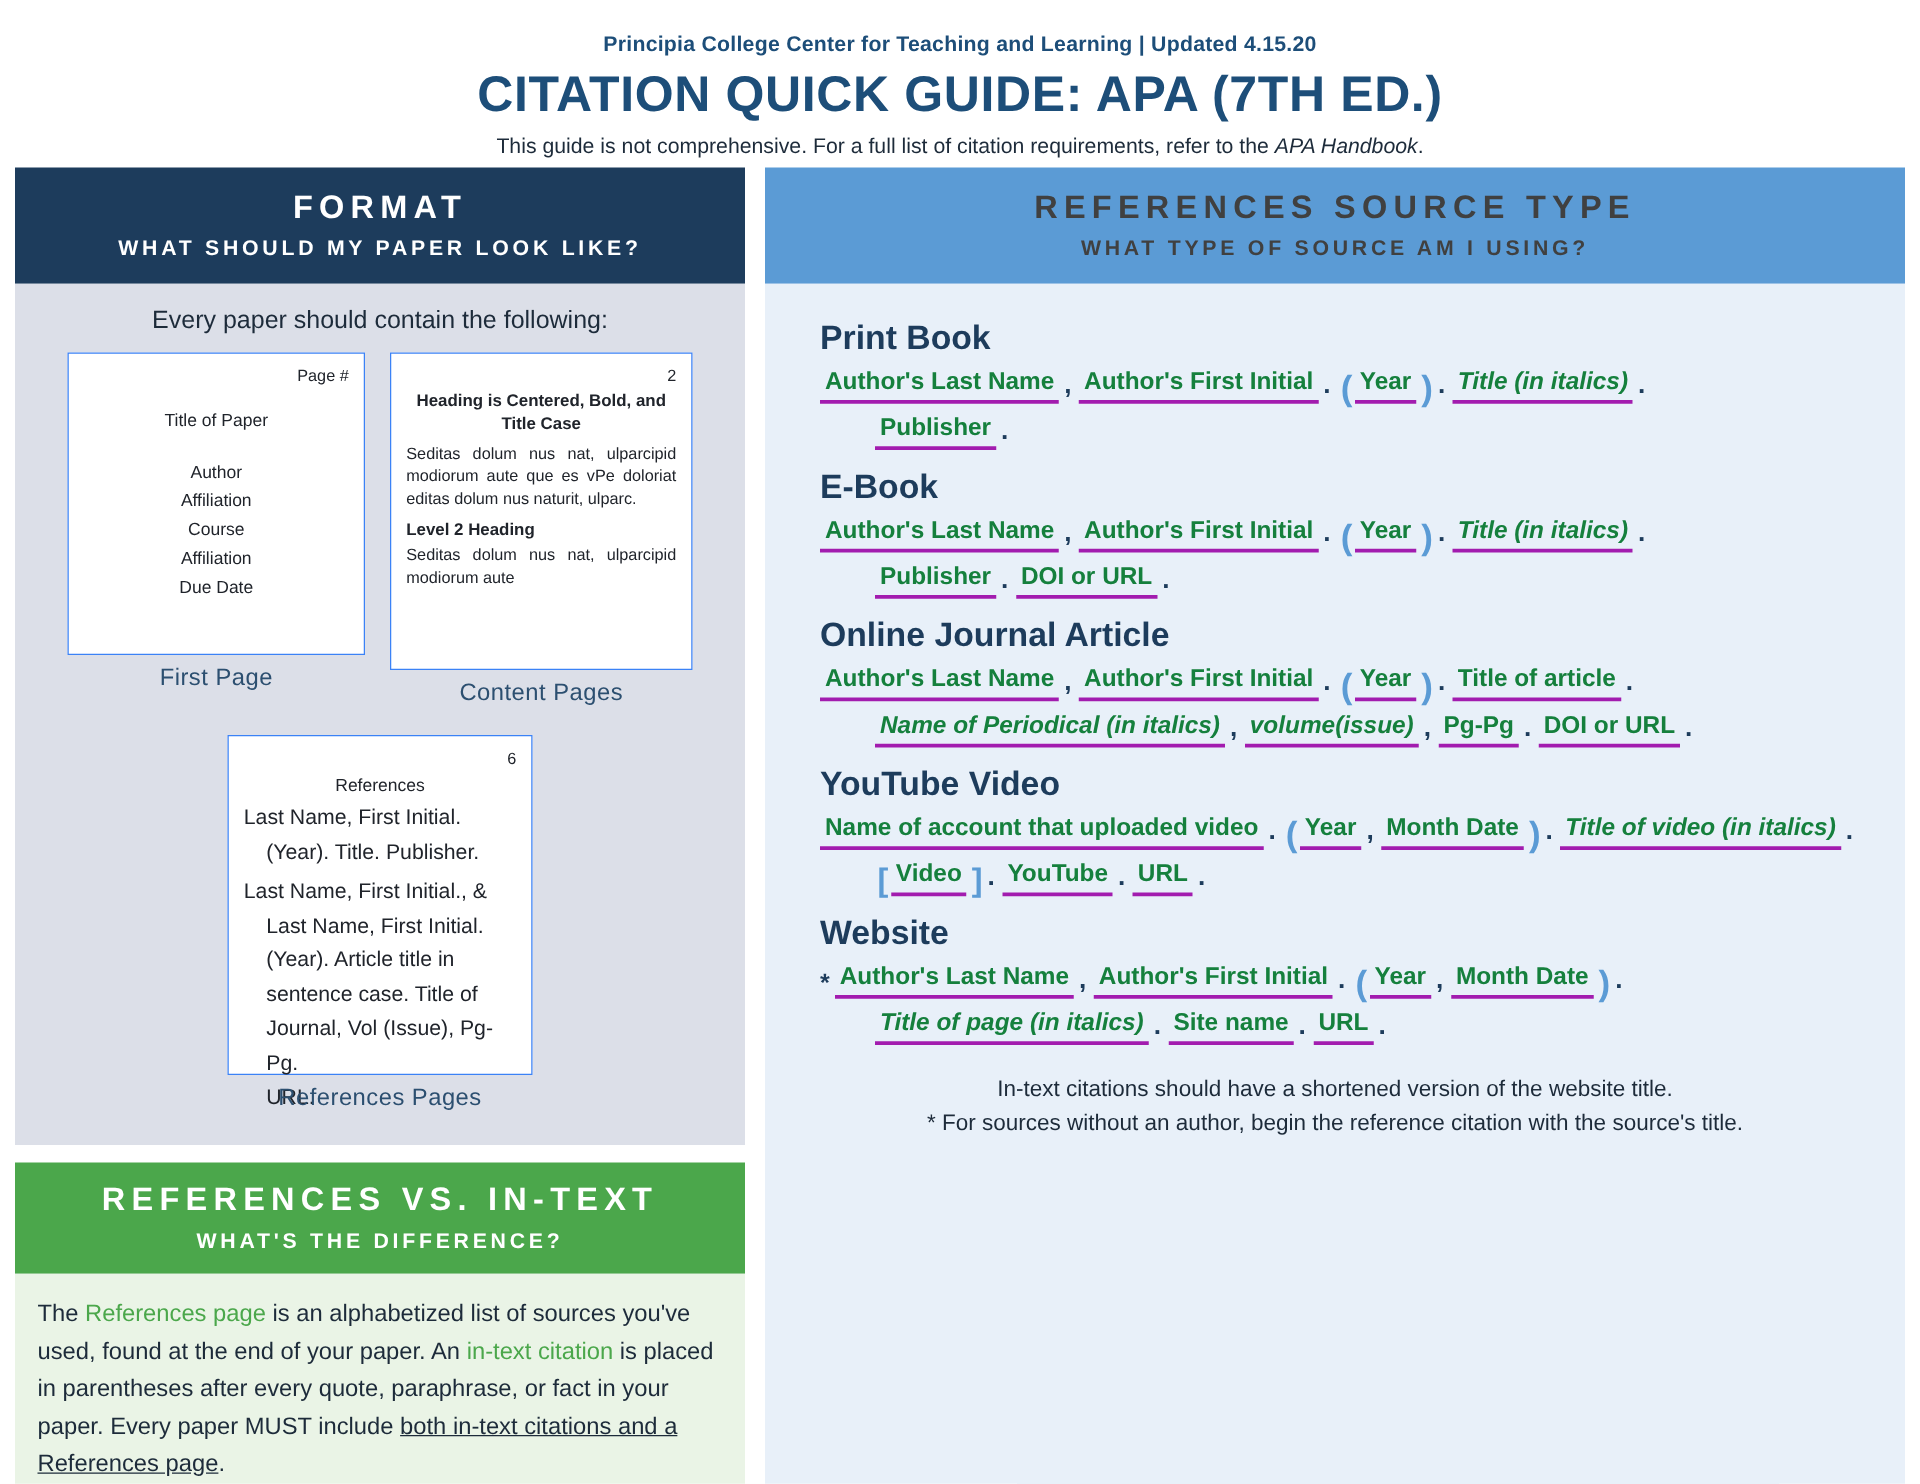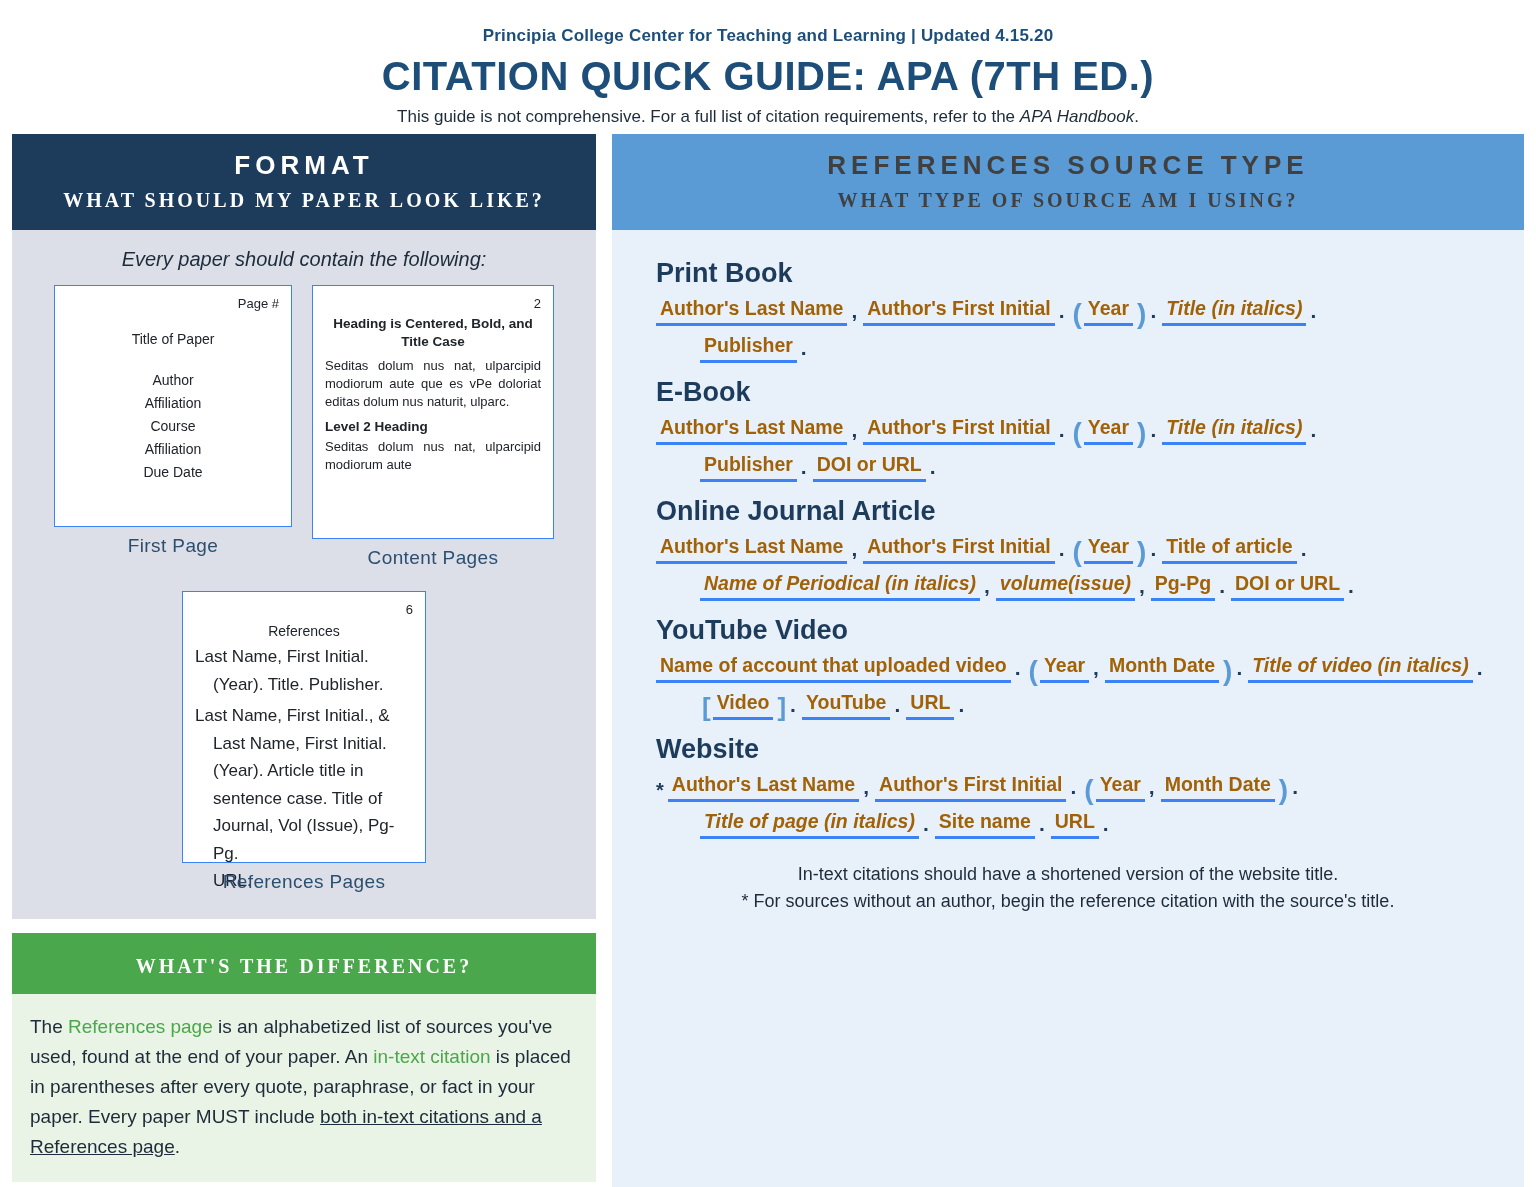--- a/index.html
+++ b/index.html
@@ -35,29 +35,29 @@
   .panel-head-blue {
     background: #5b9bd5; color: #404040; text-align: center; padding: 16px 8px 18px;
   }
   .panel-head-green {
     background: #4ba74b; color: #fff; text-align: center; padding: 14px 8px 16px;
   }
   .panel-title {
     font-weight: bold; font-size: 26px; letter-spacing: 5px;
   }
   .panel-sub {
-    font-weight: bold; font-size: 20px; letter-spacing: 3px; margin-top: 8px; font-family: Liberation Serif, serif;
+    font-weight: bold; font-size: 17px; letter-spacing: 3px; margin-top: 8px;
   }
 
   
   .format-body {
     background: #dcdfe8; padding: 18px 14px 26px; min-height: 672px;
   }
   .format-intro {
-    text-align: center; font-style: italic; font-size: 20px; color: #1d2b3a;
+    text-align: center; font-size: 20px; color: #1d2b3a;
     margin-bottom: 14px;
   }
   .paper-row { display: flex; justify-content: center; gap: 20px; align-items: flex-start; }
   .paper-wrap { text-align: center; }
   .paper {
     background: #fff; border: 1px solid #3b82f6; padding: 10px 12px;
     text-align: center; color: #20242b;
   }
   .paper.first { width: 238px; height: 242px; }
   .paper.content { width: 242px; height: 254px; text-align: left; }
@@ -88,22 +88,22 @@
 
   
   .src-body { background: #e8f0f9; padding: 18px 22px 26px; min-height: 1004px; }
   .src-group { margin-bottom: 14px; }
   .src-name {
     color: #1d3c5c; font-weight: bold; font-size: 27px; margin: 10px 0 8px 22px;
   }
   .src-line { display: flex; flex-wrap: wrap; align-items: flex-end; padding-left: 22px; }
   .src-line.indent { padding-left: 66px; margin-top: 8px; }
   .tok {
-    color: #a16207; font-weight: bold; font-size: 19.5px;
-    border-bottom: 3px solid #3b82f6; padding: 0 4px 3px;
+    color: #15803d; font-weight: bold; font-size: 19.5px;
+    border-bottom: 3px solid #a21caf; padding: 0 4px 3px;
     margin-right: 2px; white-space: nowrap;
   }
   .tok.it { font-style: italic; }
   .punc {
     color: #1d3c5c; font-weight: bold; font-size: 21px; padding: 0 6px 3px 2px;
     white-space: pre;
   }
   .paren {
     color: #5b9bd5; font-weight: bold; font-size: 28px; padding: 0 2px 0;
     line-height: .9;
@@ -192,20 +192,21 @@
                 </div>
               </div>
               <div class="paper-caption">References Pages</div>
             </div>
           </div>
         </div>
       </div>
 
       <div class="green-panel">
         <div class="panel-head-green">
+          <div class="panel-title">REFERENCES VS. IN-TEXT</div>
           <div class="panel-sub">WHAT'S THE DIFFERENCE?</div>
         </div>
         <div class="green-body">
           <span>The </span><span class="grn">References page</span><span> is an alphabetized list of sources you've used, found at the end of your paper. An </span><span class="grn">in-text citation</span><span> is placed in parentheses after every quote, paraphrase, or fact in your paper. Every paper MUST include </span><span class="u">both in-text citations and a References page</span><span>.</span>
         </div>
       </div>
     </div>
 
     <div class="right-col">
       <div class="panel-head-blue">

